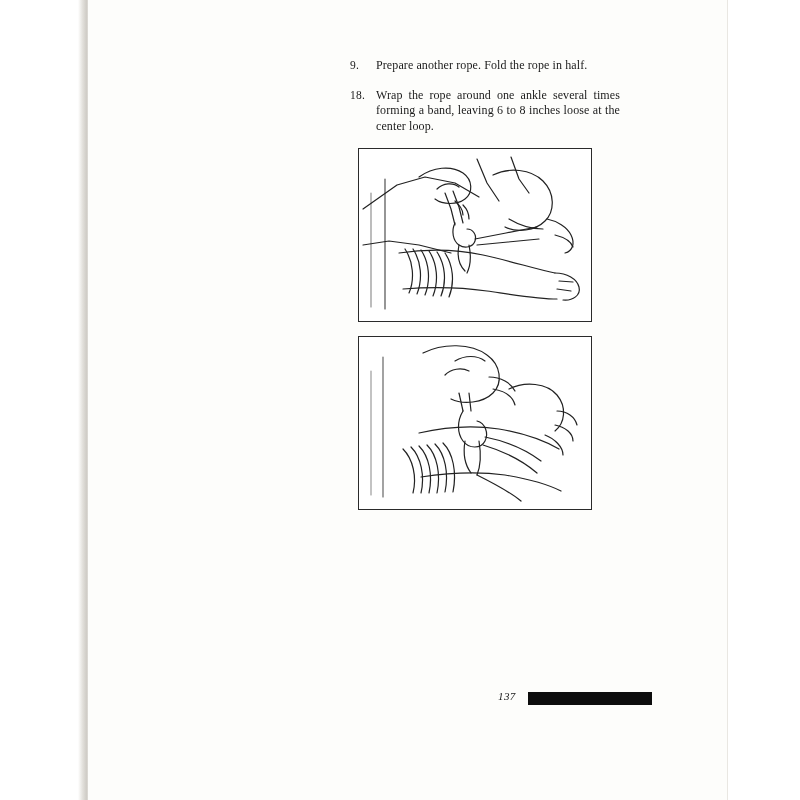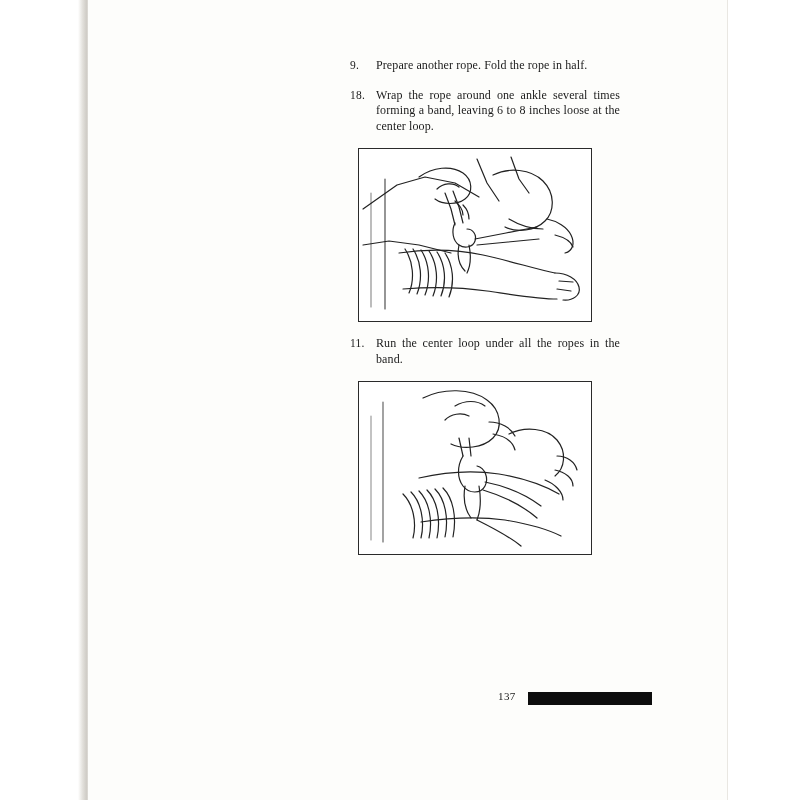--- a/index.html
+++ b/index.html
@@ -94,20 +94,21 @@
     width: 100%;
     height: 20px;
   }
   #pagenum .folio {
     position: absolute;
     left: 410px;
     top: 0;
     font-size: 11px;
     color: #1b1b1b;
     letter-spacing: 0.4px;
+    font-style: italic;
   }
   #pagenum .bar {
     position: absolute;
     left: 440px;
     top: 2px;
     width: 124px;
     height: 13px;
     background: #0d0d0d;
   }
 </style>
@@ -173,24 +174,20 @@
           <path d="M110 96 C112 106 112 116 108 124"></path>
 
           <path d="M116 90 C136 86 158 82 178 78"></path>
           <path d="M118 96 C138 94 160 92 180 90"></path>
 
           <path d="M26 30 L26 160" opacity="0.8"></path>
           <path d="M12 44 L12 158" opacity="0.5"></path>
         </svg>
       </div>
 
-      <div class="step">
-        <div class="num">11.</div>
-        <div class="txt">Run the center loop under all the ropes in the band.</div>
-      </div>
 
       <div class="figure">
         <svg width="232" height="172" viewBox="0 0 232 172" fill="none" stroke="#222" stroke-width="1.2" stroke-linecap="round" stroke-linejoin="round">
 
           <path d="M64 16 C84 6 112 6 128 18 C142 28 144 46 134 56 C124 66 104 68 92 62"></path>
           <path d="M96 24 C106 18 118 18 126 24"></path>
           <path d="M86 38 C92 32 102 30 110 34"></path>
           <path d="M100 56 L104 74"></path>
           <path d="M110 56 L112 74"></path>
 

